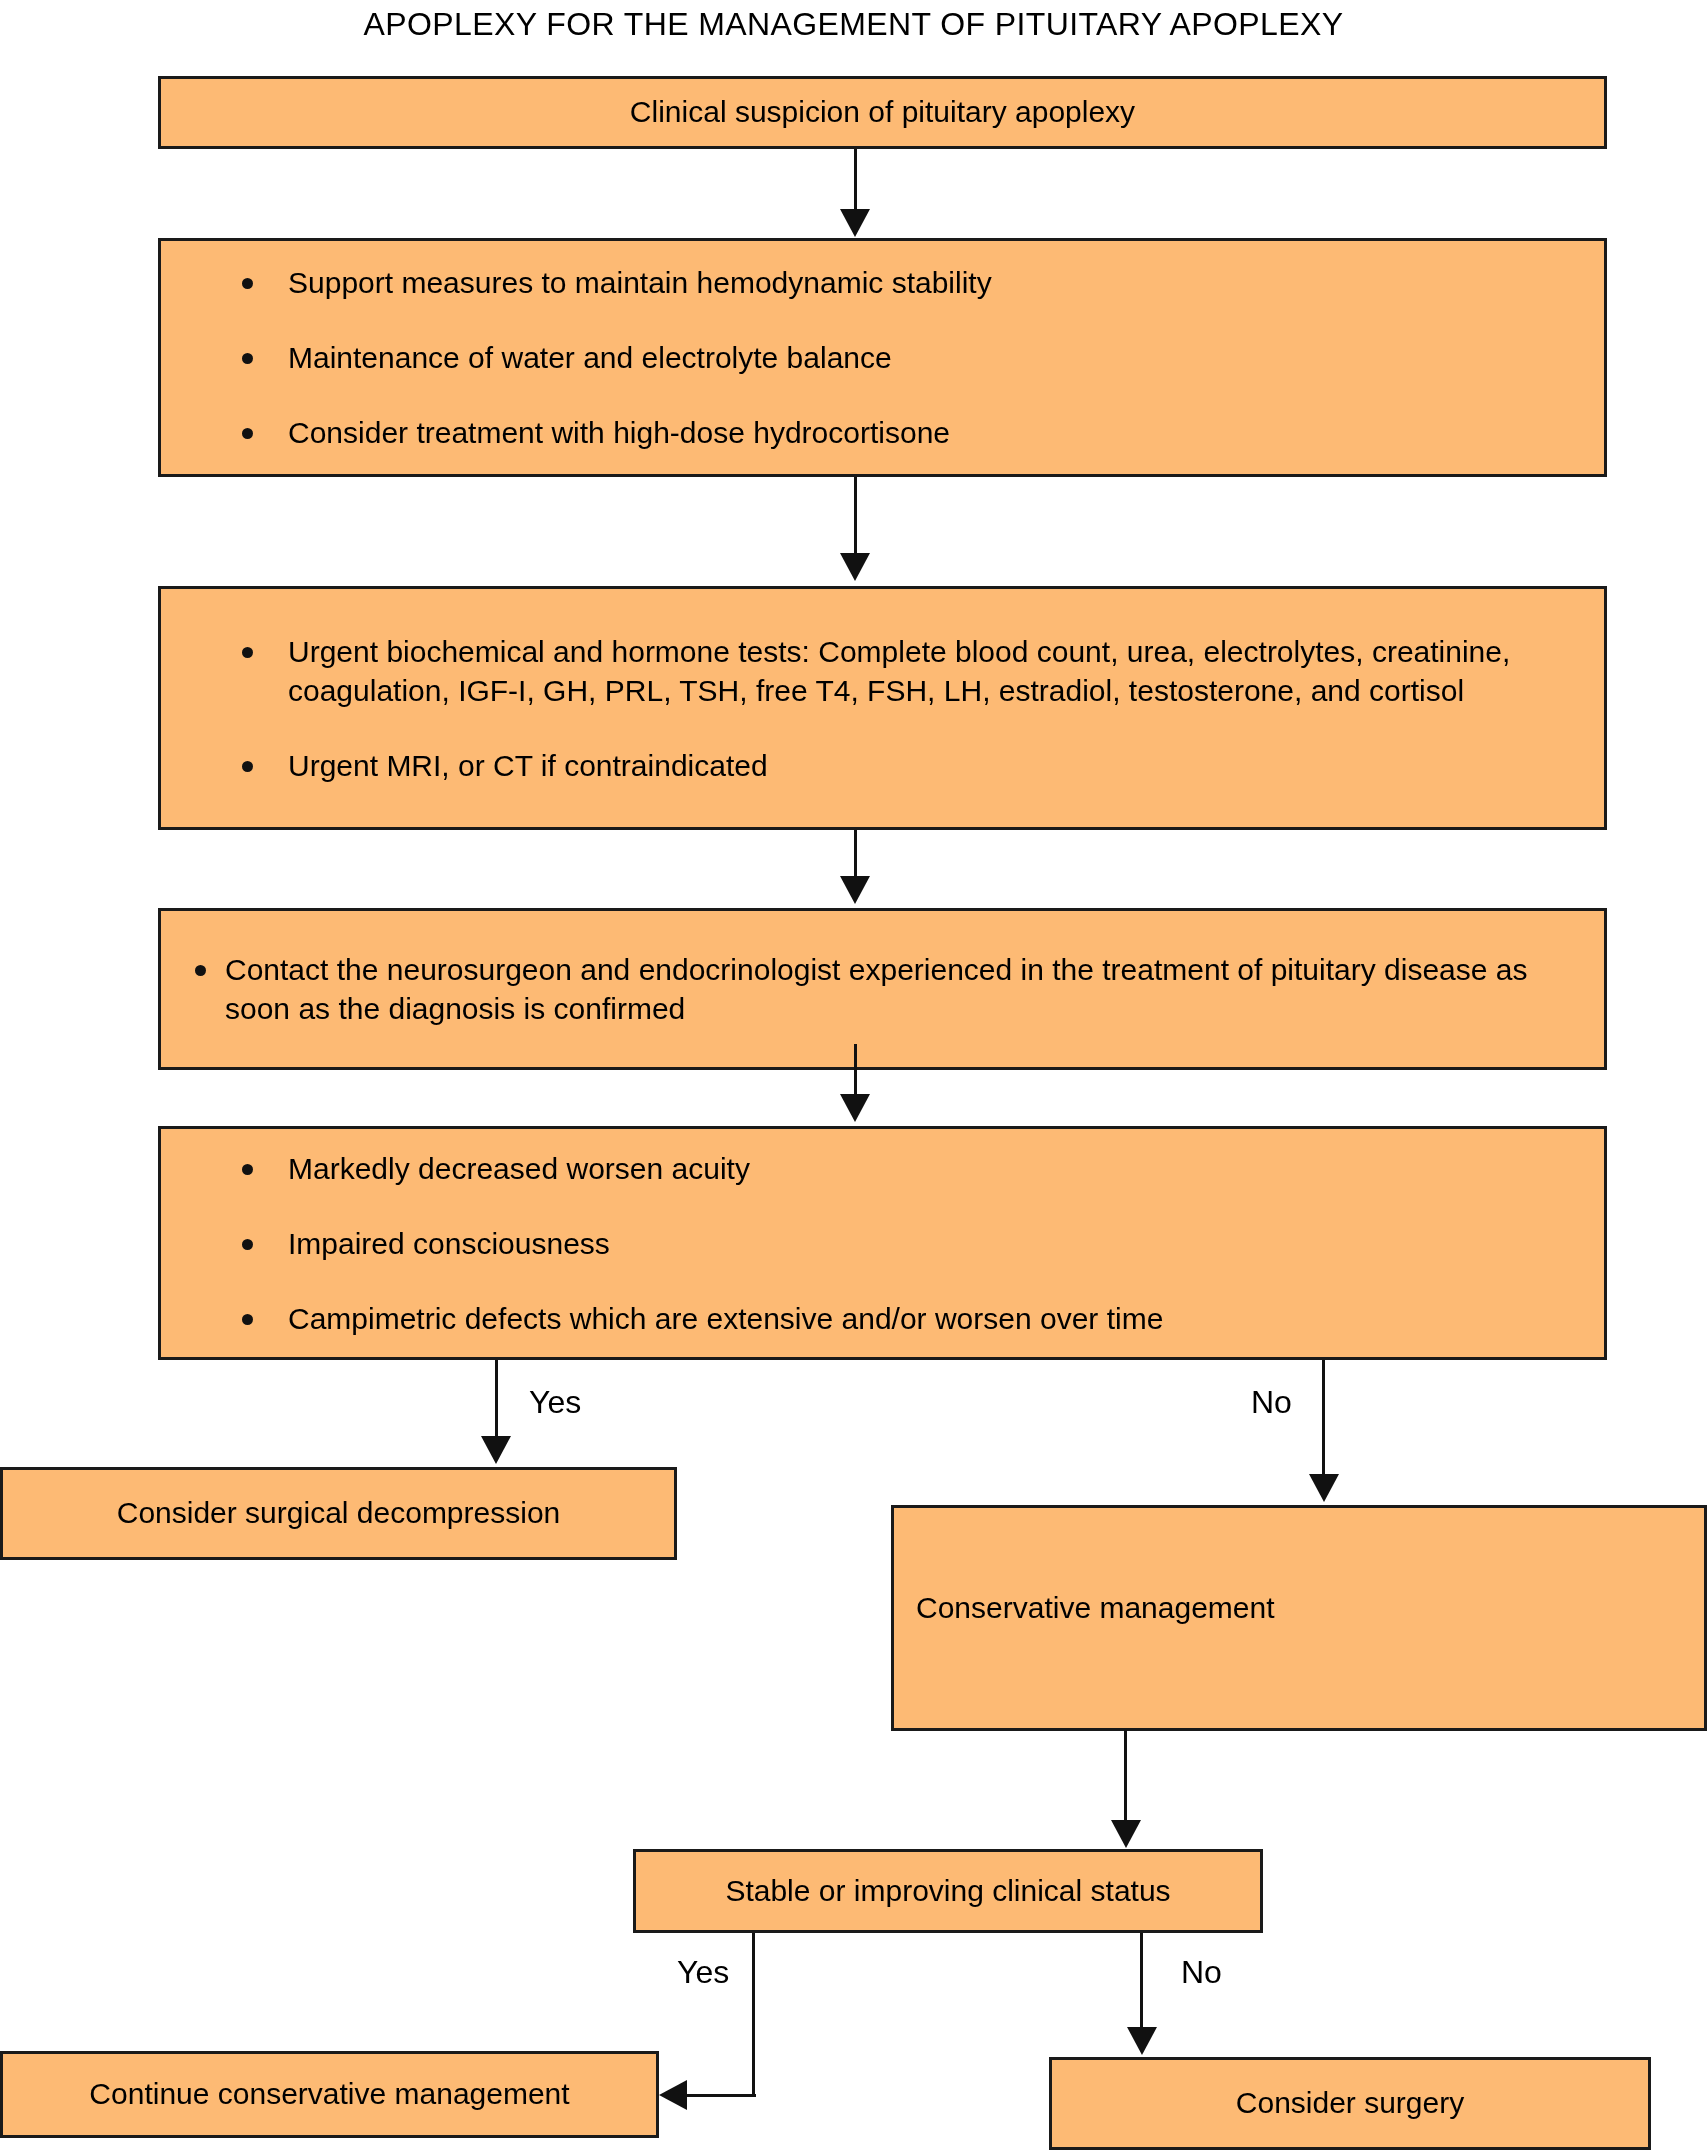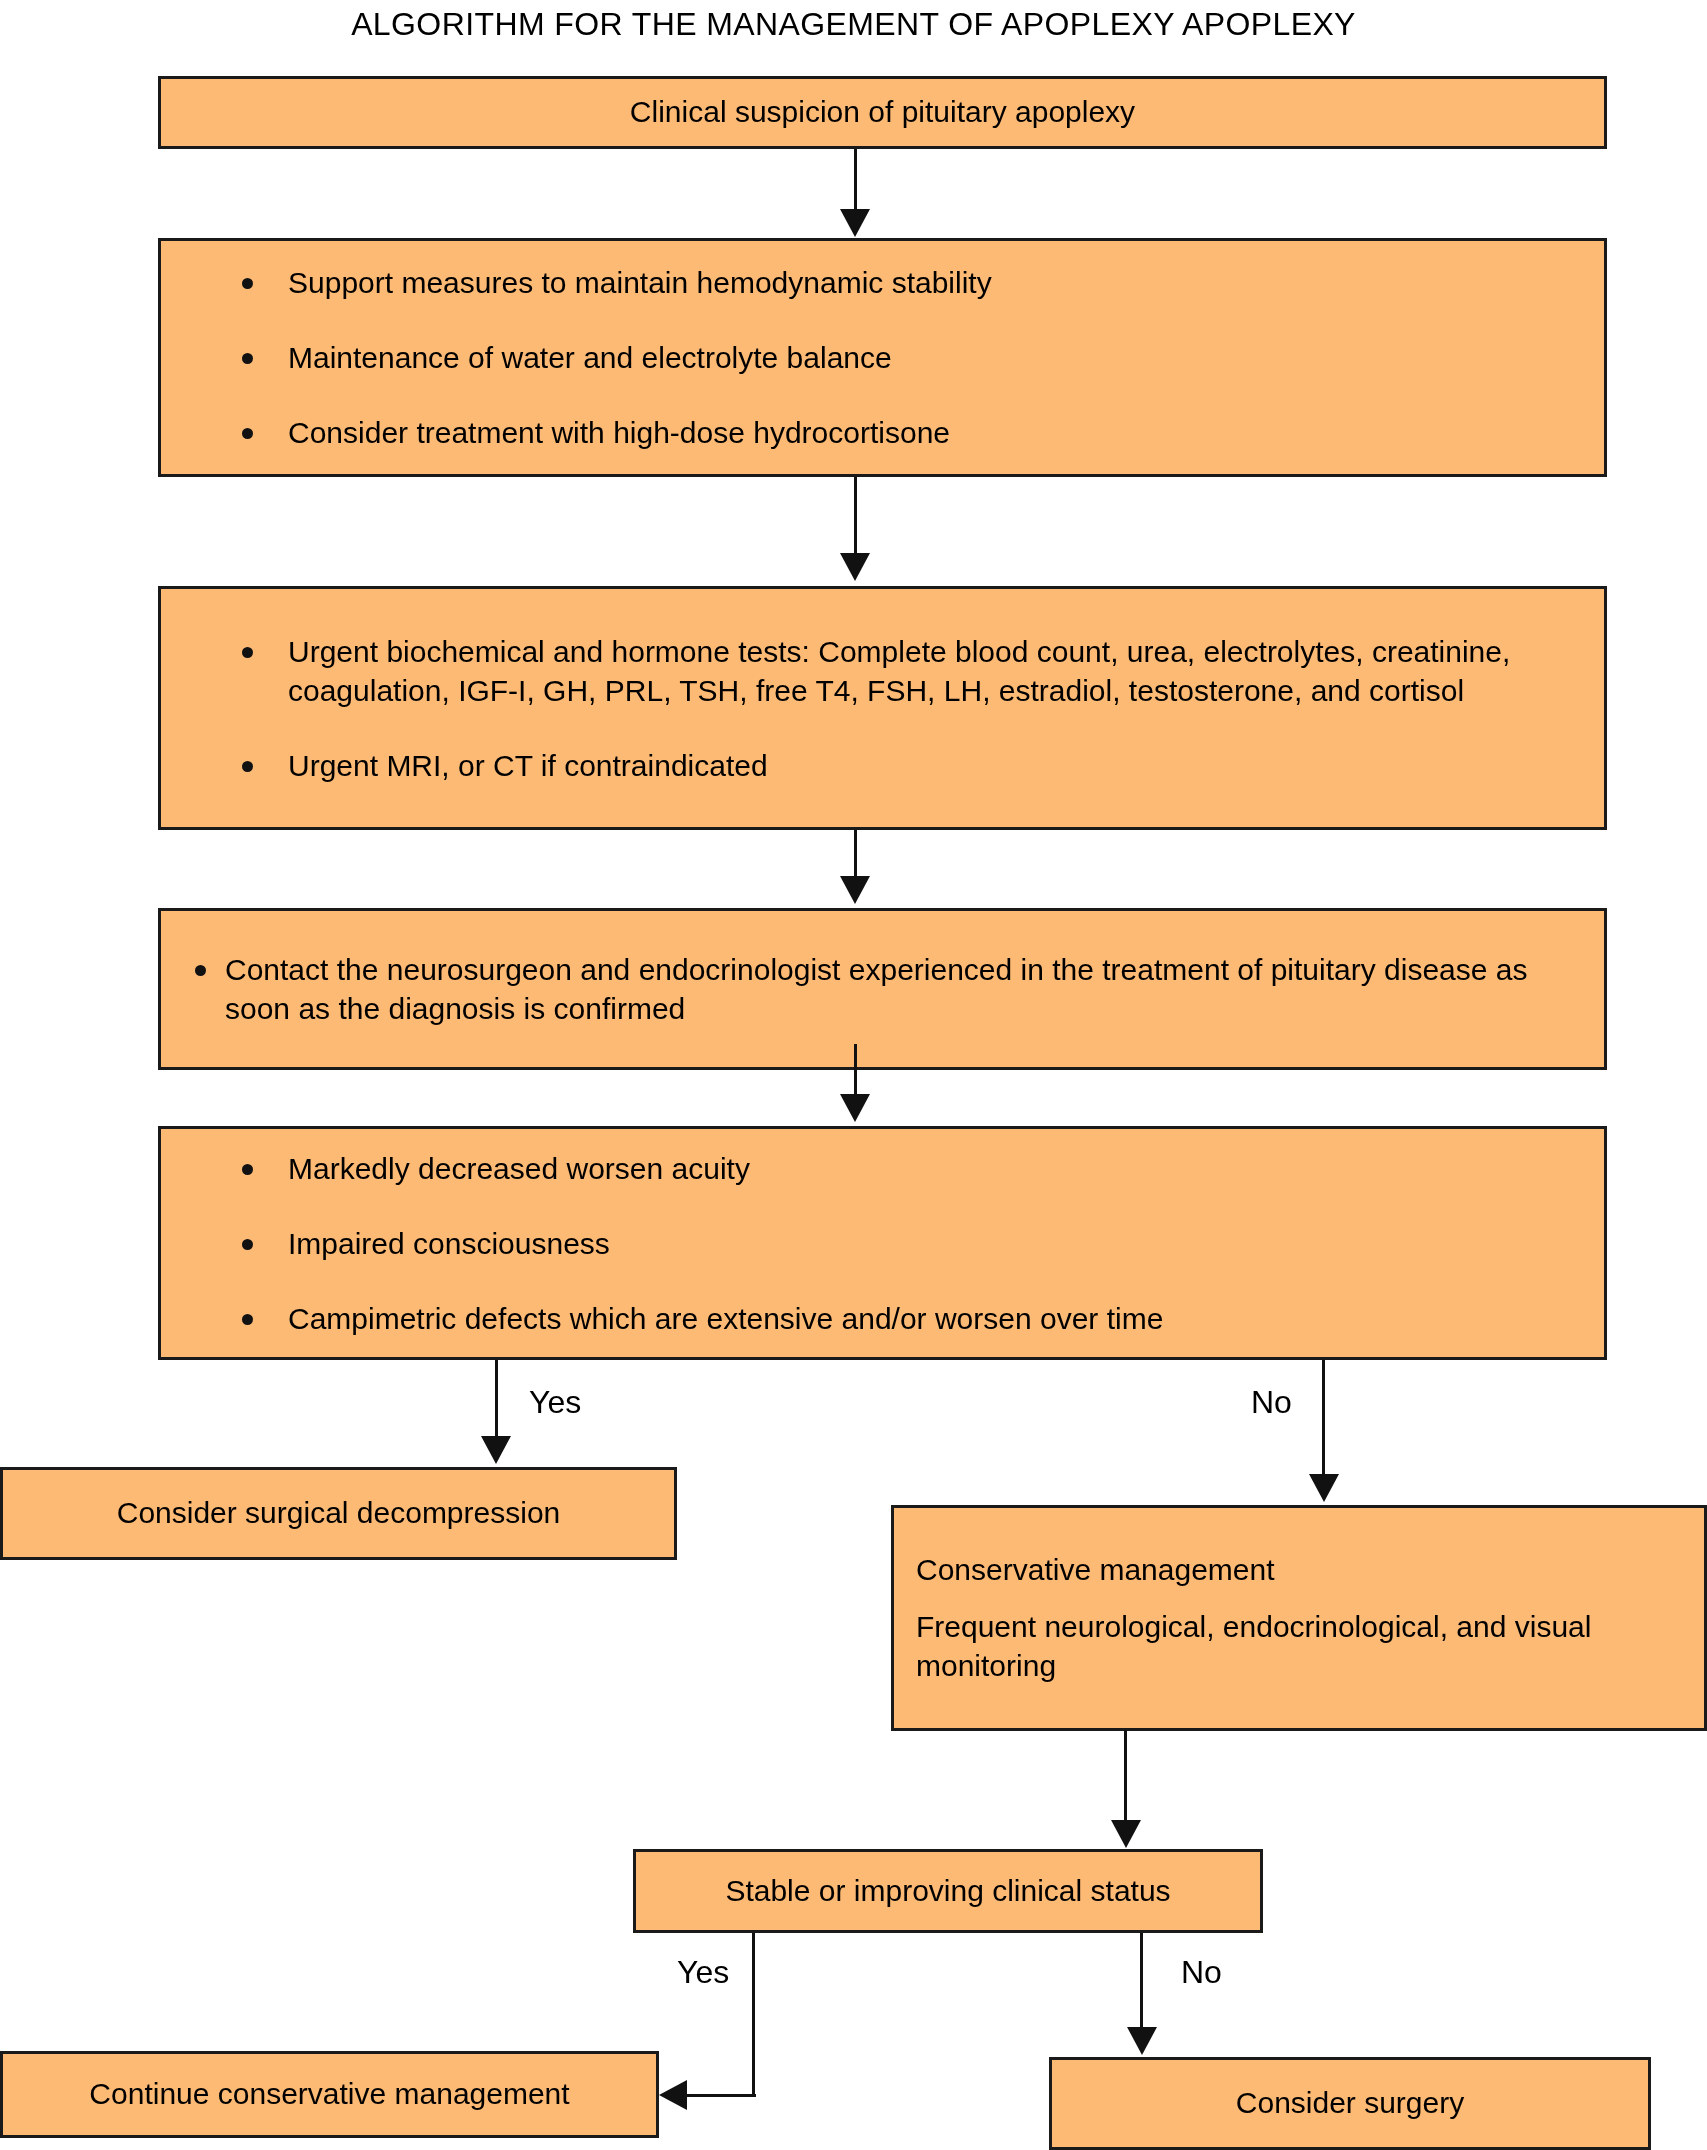--- a/index.html
+++ b/index.html
@@ -124,21 +124,21 @@
     font-size: 32px;
     line-height: 1;
     white-space: nowrap;
   }
 </style>
 </head>
 <body>
 
 <div id="canvas">
 
-  <div class="chart-title">ALGORITHM FOR THE MANAGEMENT OF APOPLEXY APOPLEXY</div>
+  <div class="chart-title">APOPLEXY FOR THE MANAGEMENT OF PITUITARY APOPLEXY</div>
 
   <div class="box box-center" style="left:158px; top:76px; width:1449px; height:73px;">
     <div class="box-text">Clinical suspicion of pituitary apoplexy</div>
   </div>
 
   <div class="vline" style="left:854px; top:149px; height:63px;"></div>
   <div class="arrow-down" style="left:840px; top:209px;"></div>
 
   <div class="box box-left" style="left:158px; top:238px; width:1449px; height:239px; padding:35px 32px;">
     <ul class="bullets ind-wide">
@@ -212,21 +212,20 @@
   <div class="vline" style="left:1322px; top:1360px; height:117px;"></div>
   <div class="arrow-down" style="left:1309px; top:1474px;"></div>
   <div class="edge-label" style="left:1251px; top:1386px;">No</div>
 
   <div class="box box-center" style="left:0px; top:1467px; width:677px; height:93px;">
     <div class="box-text">Consider surgical decompression</div>
   </div>
 
   <div class="box box-left" style="left:891px; top:1505px; width:816px; height:226px; padding:20.6px 19px 20.6px 22px;">
     <div class="box-text" style="margin-bottom:19px;">Conservative management</div>
-    <div class="box-text">Frequent neurological, endocrinological, and visual monitoring</div>
   </div>
 
   <div class="vline" style="left:1124px; top:1730px; height:92px;"></div>
   <div class="arrow-down" style="left:1111px; top:1820px;"></div>
 
   <div class="box box-center" style="left:633px; top:1849px; width:630px; height:84px;">
     <div class="box-text">Stable or improving clinical status</div>
   </div>
 
   <div class="vline" style="left:752px; top:1933px; height:164px;"></div>

